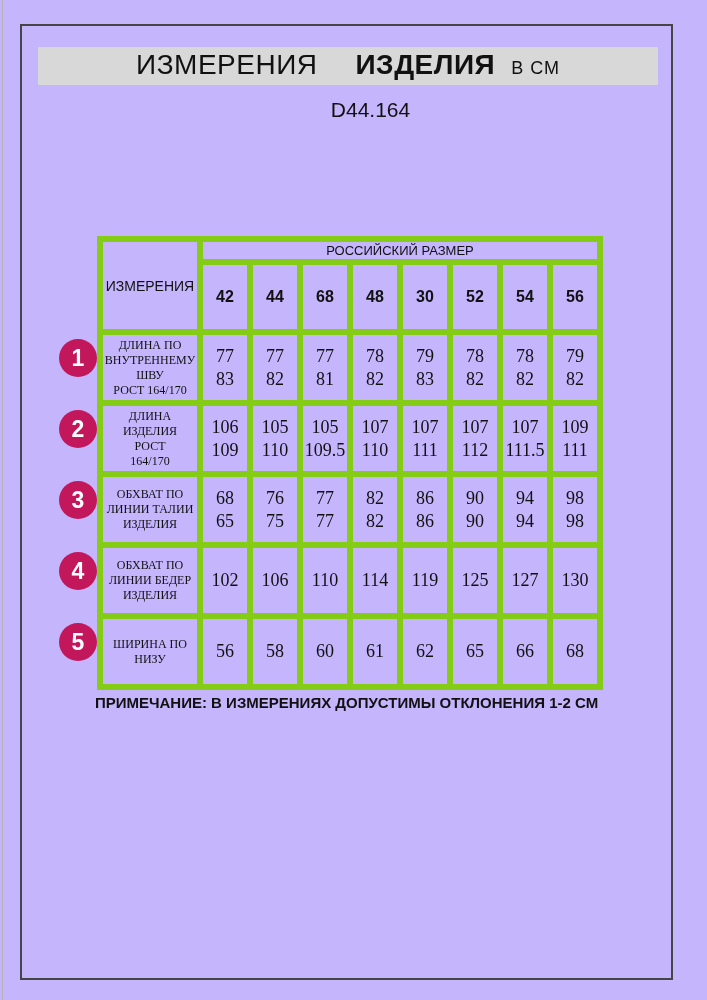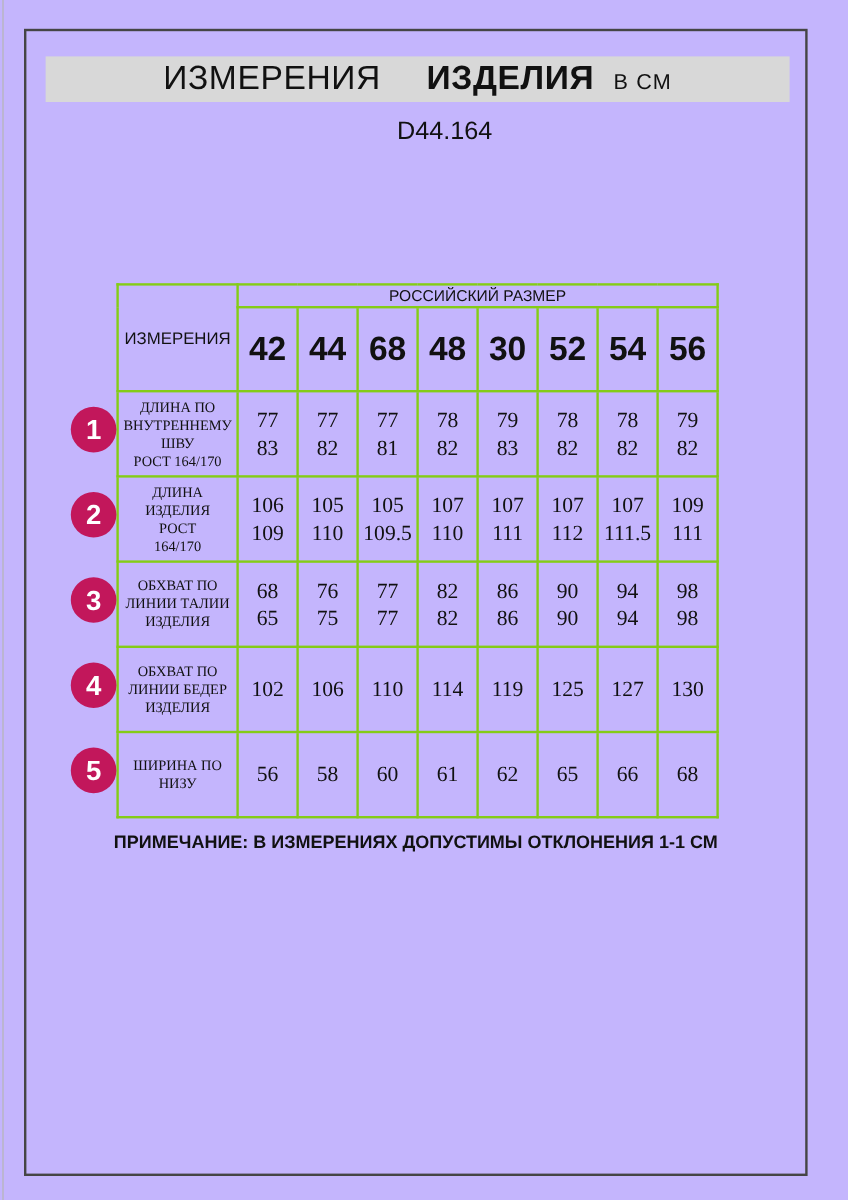--- a/index.html
+++ b/index.html
@@ -78,36 +78,36 @@
     color: #111;
   }
   table.size-table {
     position: absolute;
     left: 97px; top: 236px;
     border-collapse: collapse;
     border: 2px solid #1a1a1a;
     table-layout: fixed;
   }
   table.size-table td {
-    border: 2px solid #84cc16;
+    border: 6px solid #84cc16;
     text-align: center;
     vertical-align: middle;
     padding: 0;
     color: #111;
   }
   td.group-header {
     height: 17px;
     font-size: 13px;
   }
   td.measure-header {
     font-size: 14px;
   }
   tr.size-row { height: 70px; }
   td.size-cell {
-    font-size: 28px;
+    font-size: 16px;
     font-weight: 700;
   }
   tr.data-row { height: 71px; font-family: Liberation Serif, serif; }
   td.label-cell {
     font-size: 12px;
     line-height: 15px;
   }
   td.value-cell {
     font-size: 18px;
     line-height: 23px;
@@ -236,14 +236,14 @@
   </table>
 
   <div id="badges">
       <div class="badge" style="top: 339px; background: rgb(194, 23, 91);">1</div>
       <div class="badge" style="top: 410px; background: rgb(194, 23, 91);">2</div>
       <div class="badge" style="top: 481px; background: rgb(194, 23, 91);">3</div>
       <div class="badge" style="top: 552px; background: rgb(194, 23, 91);">4</div>
       <div class="badge" style="top: 623px; background: rgb(194, 23, 91);">5</div>
     </div>
 
-  <div class="note">ПРИМЕЧАНИЕ: В ИЗМЕРЕНИЯХ ДОПУСТИМЫ ОТКЛОНЕНИЯ 1-1 СМ</div>
+  <div class="note">ПРИМЕЧАНИЕ: В ИЗМЕРЕНИЯХ ДОПУСТИМЫ ОТКЛОНЕНИЯ 1-2 СМ</div>
 </div>
 
 </body></html>

